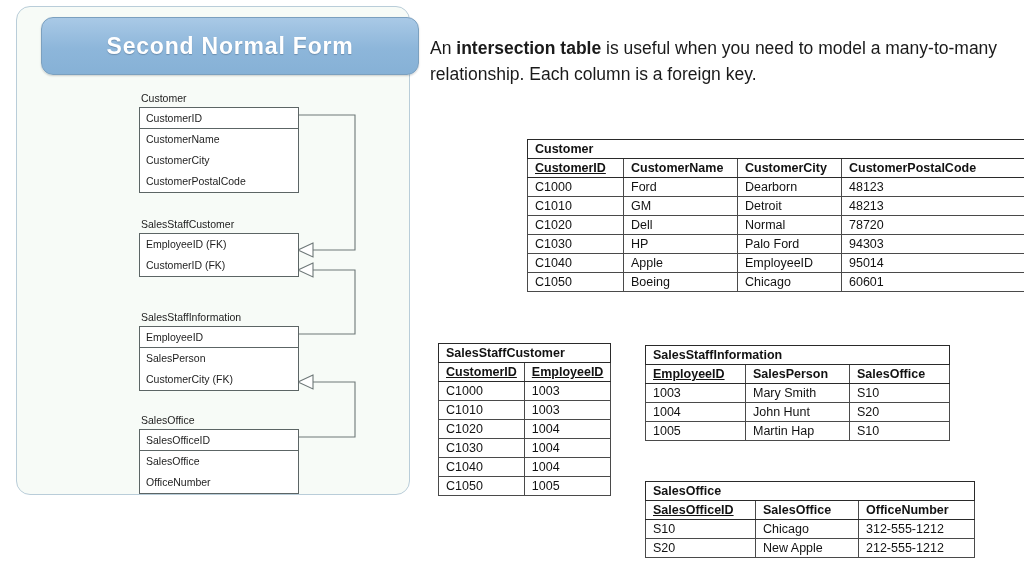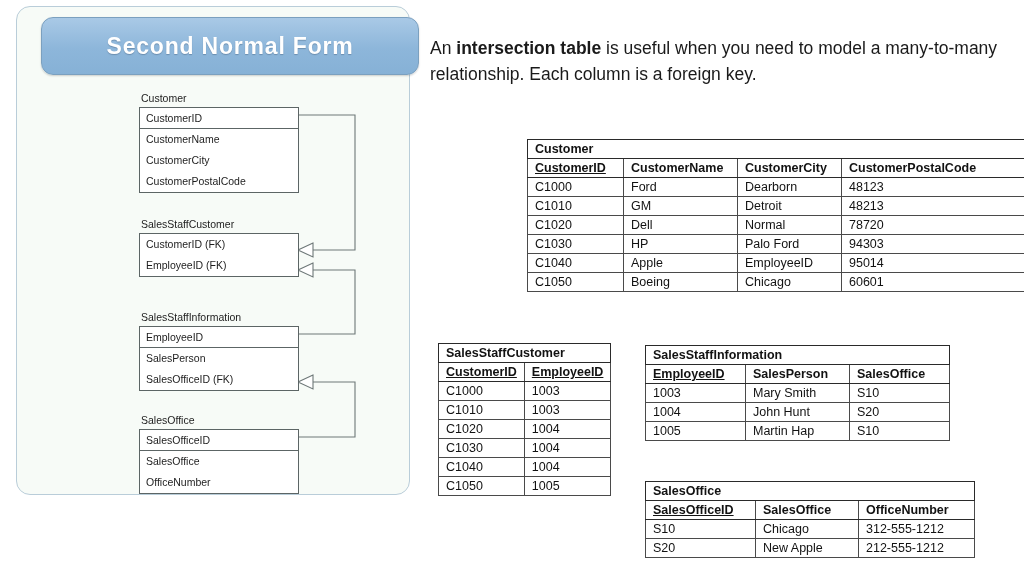--- a/index.html
+++ b/index.html
@@ -127,31 +127,31 @@
         <div class="ent-row pk">CustomerID</div>
         <div class="ent-row">CustomerName</div>
         <div class="ent-row">CustomerCity</div>
         <div class="ent-row">CustomerPostalCode</div>
       </div>
     </div>
 
     <div class="ent" style="left:122px; top:211px; width:160px;">
       <div class="ent-title">SalesStaffCustomer</div>
       <div class="ent-box">
+        <div class="ent-row">EmployeeID (FK)</div>
         <div class="ent-row">CustomerID (FK)</div>
-        <div class="ent-row">EmployeeID (FK)</div>
       </div>
     </div>
 
     <div class="ent" style="left:122px; top:304px; width:160px;">
       <div class="ent-title">SalesStaffInformation</div>
       <div class="ent-box">
         <div class="ent-row pk">EmployeeID</div>
         <div class="ent-row">SalesPerson</div>
-        <div class="ent-row">SalesOfficeID (FK)</div>
+        <div class="ent-row">CustomerCity (FK)</div>
       </div>
     </div>
 
     <div class="ent" style="left:122px; top:407px; width:160px;">
       <div class="ent-title">SalesOffice</div>
       <div class="ent-box">
         <div class="ent-row pk">SalesOfficeID</div>
         <div class="ent-row">SalesOffice</div>
         <div class="ent-row">OfficeNumber</div>
       </div>

